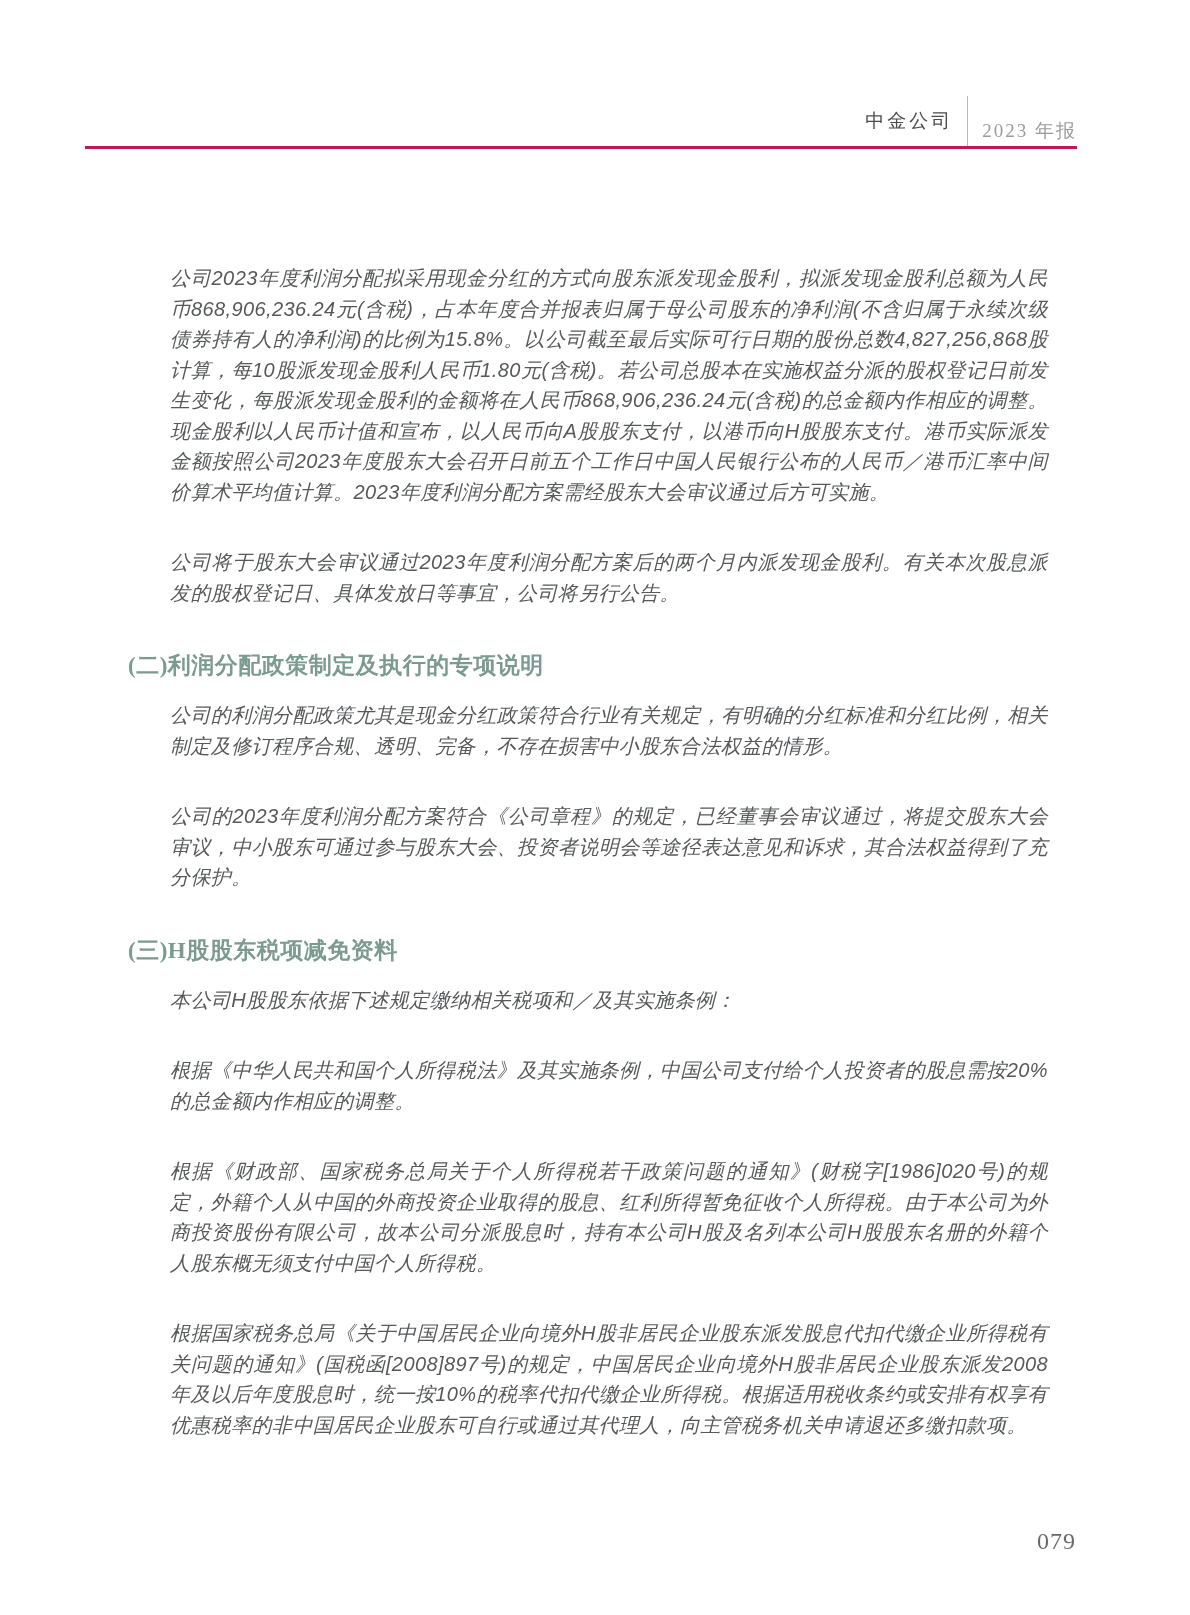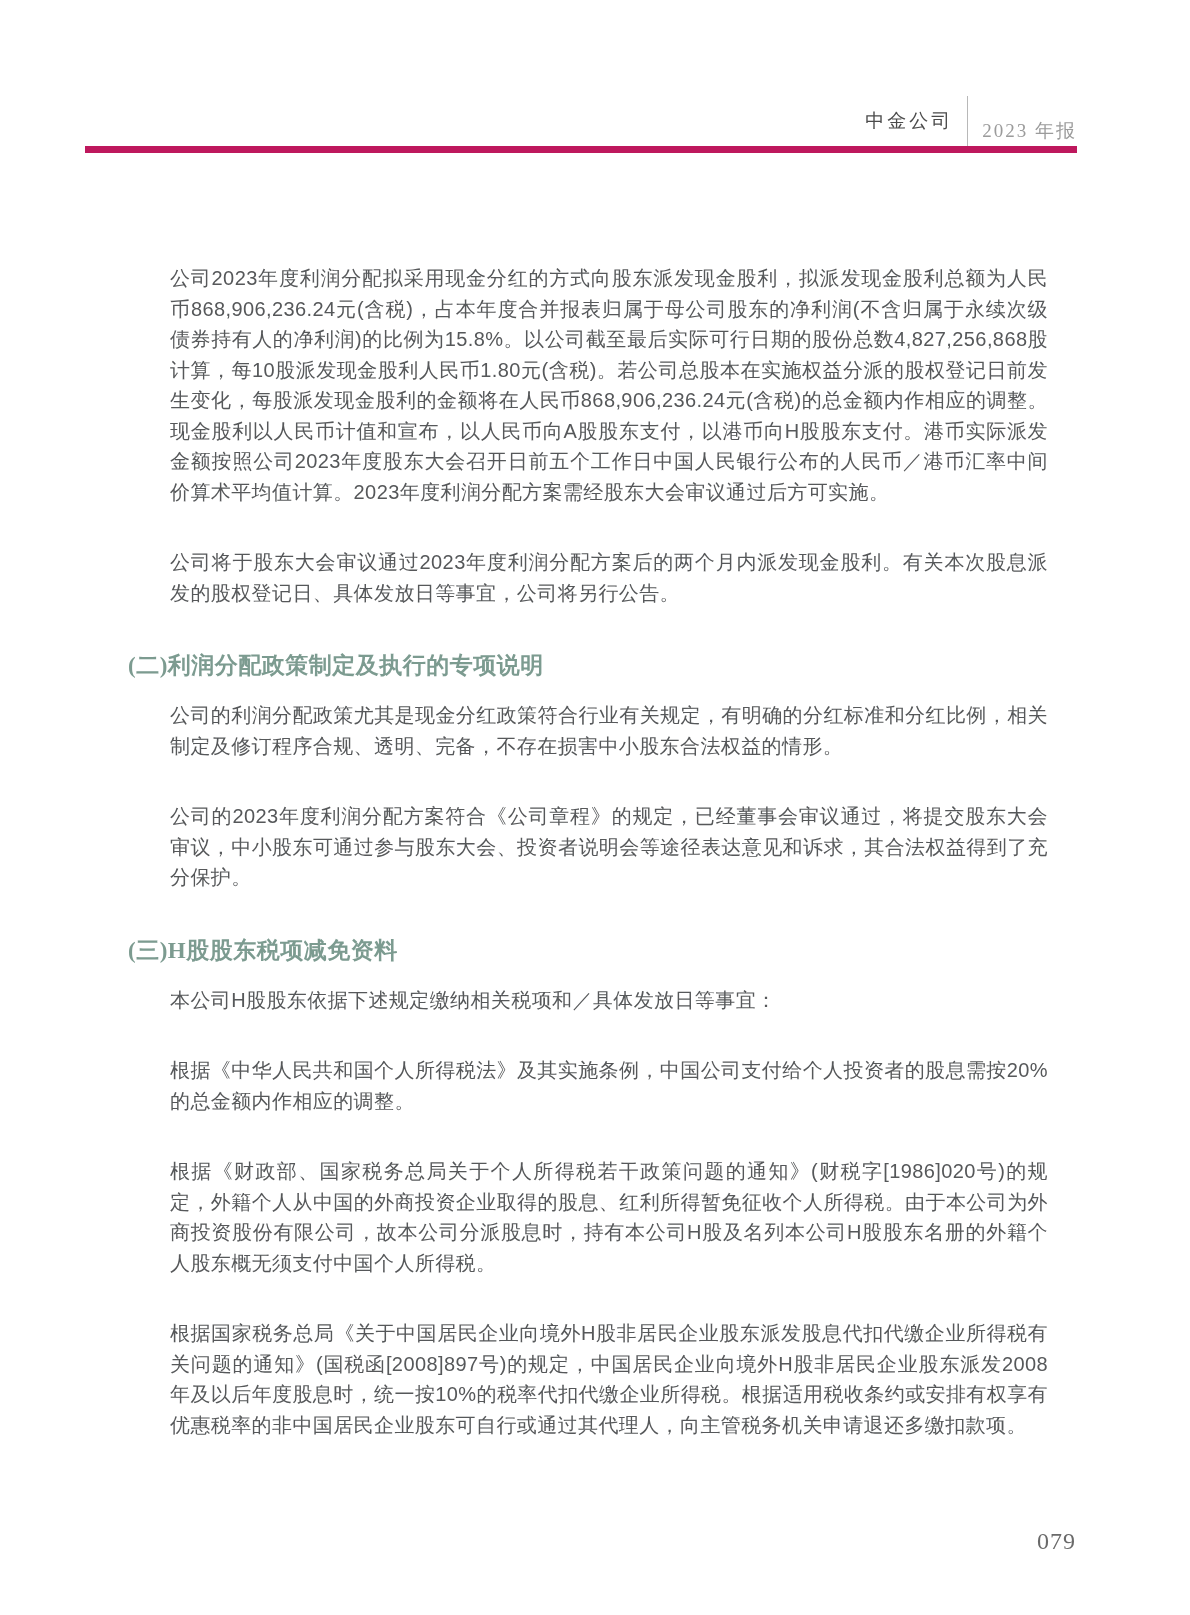--- a/index.html
+++ b/index.html
@@ -16,21 +16,21 @@
     font-family: "Liberation Sans", sans-serif;
   }
 
   
   .header {
     position: absolute;
     top: 96px;
     left: 85px;
     width: 992px;
     height: 50px;
-    border-bottom: 7px solid #be185d;
+    border-bottom: 3px solid #be185d;
     display: flex;
     justify-content: flex-end;
     align-items: center;
   }
   .header .company {
     font-family: "Liberation Serif", serif;
     font-size: 19px;
     color: #4b4b4b;
     letter-spacing: 3px;
     padding-right: 14px;
@@ -58,20 +58,21 @@
   }
   .para {
     margin: 0 8px 40px 42px;
     width: 878px;
     font-size: 20px;
     line-height: 30.5px;
     letter-spacing: 0.4px;
     color: #56585a;
     text-align: justify;
     text-justify: inter-ideograph;
+    font-style: italic;
   }
   .section-heading {
     margin: 30px 0 16px 0;
     font-size: 23px;
     line-height: 36px;
     font-weight: bold;
     color: #7c9b90;
     letter-spacing: 0.5px;
     font-family: Liberation Serif, serif;
   }
@@ -105,21 +106,21 @@
     <p class="para">公司将于股东大会审议通过2023年度利润分配方案后的两个月内派发现金股利。有关本次股息派发的股权登记日、具体发放日等事宜，公司将另行公告。</p>
 
     <h2 class="section-heading">(二)利润分配政策制定及执行的专项说明</h2>
 
     <p class="para">公司的利润分配政策尤其是现金分红政策符合行业有关规定，有明确的分红标准和分红比例，相关制定及修订程序合规、透明、完备，不存在损害中小股东合法权益的情形。</p>
 
     <p class="para">公司的2023年度利润分配方案符合《公司章程》的规定，已经董事会审议通过，将提交股东大会审议，中小股东可通过参与股东大会、投资者说明会等途径表达意见和诉求，其合法权益得到了充分保护。</p>
 
     <h2 class="section-heading">(三)H股股东税项减免资料</h2>
 
-    <p class="para">本公司H股股东依据下述规定缴纳相关税项和／具体发放日等事宜：</p>
+    <p class="para">本公司H股股东依据下述规定缴纳相关税项和／及其实施条例：</p>
 
     <p class="para">根据《中华人民共和国个人所得税法》及其实施条例，中国公司支付给个人投资者的股息需按20%的总金额内作相应的调整。</p>
 
     <p class="para">根据《财政部、国家税务总局关于个人所得税若干政策问题的通知》(财税字[1986]020号)的规定，外籍个人从中国的外商投资企业取得的股息、红利所得暂免征收个人所得税。由于本公司为外商投资股份有限公司，故本公司分派股息时，持有本公司H股及名列本公司H股股东名册的外籍个人股东概无须支付中国个人所得税。</p>
 
     <p class="para">根据国家税务总局《关于中国居民企业向境外H股非居民企业股东派发股息代扣代缴企业所得税有关问题的通知》(国税函[2008]897号)的规定，中国居民企业向境外H股非居民企业股东派发2008年及以后年度股息时，统一按10%的税率代扣代缴企业所得税。根据适用税收条约或安排有权享有优惠税率的非中国居民企业股东可自行或通过其代理人，向主管税务机关申请退还多缴扣款项。</p>
 
   </div>
 
   <div class="page-number">079</div>

